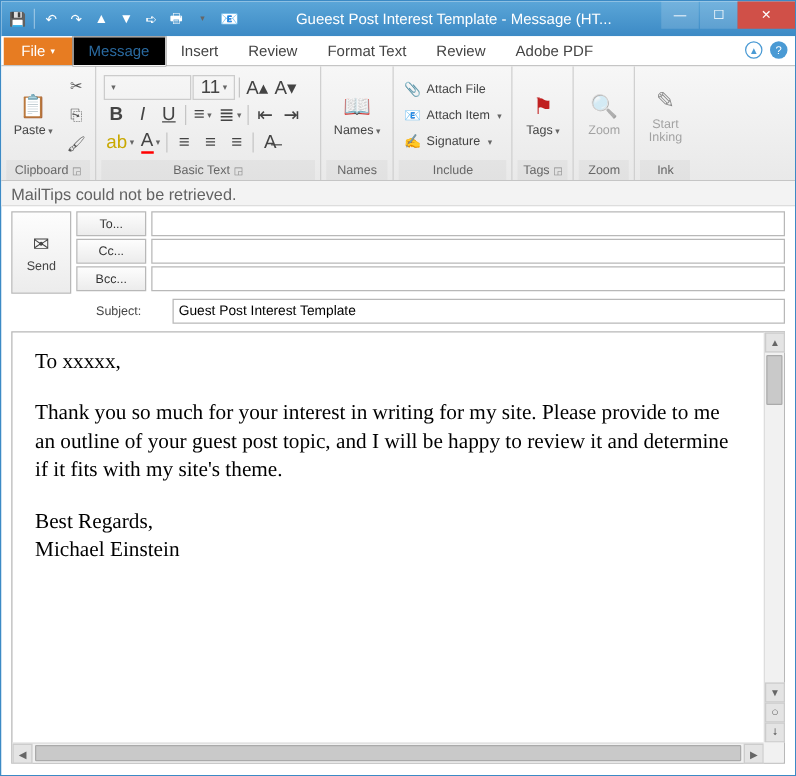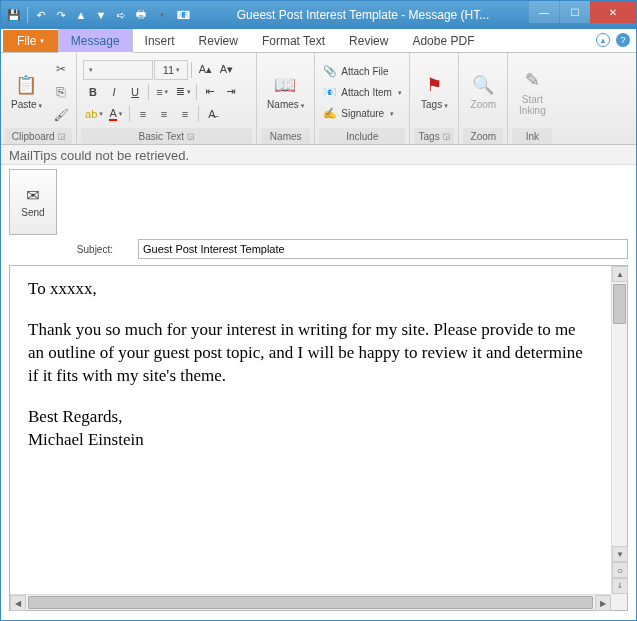--- a/index.html
+++ b/index.html
@@ -10,37 +10,37 @@
 .qat-divider { width: 1px; height: 16px; background: rgba(255,255,255,0.4); margin: 0 2px; }
 .app-icon { width: 16px; height: 16px; margin: 0 6px; display: flex; align-items: center; justify-content: center; font-size: 12px; }
 .title-text { flex: 1; text-align: center; font-size: 12px; white-space: nowrap; overflow: hidden; text-overflow: ellipsis; padding: 0 8px; }
 .win-controls { display: flex; height: 100%; }
 .win-btn { width: 30px; height: 22px; display: flex; align-items: center; justify-content: center; color: #fff; cursor: pointer; font-size: 10px; }
 .win-btn.close { background: #d05048; width: 46px; }
 .win-btn.min, .win-btn.max { background: rgba(255,255,255,0.15); margin-left: 1px; }
 .ribbon-tabs { height: 24px; background: #fff; display: flex; align-items: flex-end; border-bottom: 1px solid #c5c5c5; padding-left: 2px; position: relative; }
 .file-tab { background: #e77c22; color: #fff; padding: 4px 14px; font-size: 12px; cursor: pointer; display: flex; align-items: center; gap: 4px; }
 .tab { padding: 4px 12px; font-size: 12px; color: #444; cursor: pointer; }
-.tab.active { background: #c4b5fd; border: 1px solid #c5c5c5; border-bottom: 1px solid #f3f3f3; margin-bottom: -1px; color: #2a6aa0; }
+.tab.active { background: #000000; border: 1px solid #c5c5c5; border-bottom: 1px solid #f3f3f3; margin-bottom: -1px; color: #2a6aa0; }
 .ribbon-help { position: absolute; right: 6px; top: 4px; display: flex; gap: 6px; }
 .ribbon-help span { width: 14px; height: 14px; border-radius: 50%; background: #4a9ad4; color: #fff; font-size: 9px; display: flex; align-items: center; justify-content: center; cursor: pointer; }
 .ribbon-body { height: 92px; background: linear-gradient(#f7f7f7, #e9e9e9); border-bottom: 1px solid #c5c5c5; display: flex; }
 .rgroup { border-right: 1px solid #d0d0d0; display: flex; flex-direction: column; padding: 2px 4px 0 4px; }
 .rgroup-content { flex: 1; display: flex; align-items: center; gap: 2px; }
 .rgroup-label { height: 16px; font-size: 10px; color: #666; text-align: left; background: rgba(0,0,0,0.03); display: flex; align-items: center; justify-content: center; gap: 3px; }
 .rgroup-label .launcher { font-size: 8px; cursor: pointer; color: #888; }
 .big-btn { display: flex; flex-direction: column; align-items: center; justify-content: center; padding: 2px 6px; cursor: pointer; min-width: 40px; }
 .big-btn .ico { width: 24px; height: 24px; display: flex; align-items: center; justify-content: center; font-size: 18px; }
 .big-btn .lbl { font-size: 10px; color: #444; margin-top: 2px; line-height: 1.1; text-align: center; }
 .big-btn.disabled { opacity: 0.45; cursor: default; }
 .small-col { display: flex; flex-direction: column; gap: 1px; }
 .small-btn { width: 22px; height: 22px; display: flex; align-items: center; justify-content: center; cursor: pointer; font-size: 12px; color: #555; }
 .basic-text { display: flex; flex-direction: column; gap: 2px; padding: 2px; }
 .bt-row { display: flex; align-items: center; gap: 1px; }
-.bt-btn { min-width: 20px; height: 20px; display: flex; align-items: center; justify-content: center; cursor: pointer; font-size: 11px; color: #444; padding: 0 2px; }
+.bt-btn { min-width: 20px; height: 20px; display: flex; align-items: center; justify-content: center; cursor: pointer; font-size: 15px; color: #444; padding: 0 2px; }
 .bt-sep { width: 1px; height: 16px; background: #c5c5c5; margin: 0 2px; }
 .include-list { display: flex; flex-direction: column; gap: 1px; padding-top: 2px; }
 .include-item { display: flex; align-items: center; gap: 4px; font-size: 10px; color: #444; cursor: pointer; padding: 1px 4px; height: 20px; }
 .include-item .ico { width: 14px; font-size: 11px; }
 .mailtips { height: 20px; background: #f3f3f3; border-bottom: 1px solid #ddd; padding: 3px 8px; font-size: 13px; color: #626262; }
 .compose-area { display: flex; padding: 4px 8px 2px 8px; gap: 4px; }
 .send-box { width: 48px; height: 66px; border: 1px solid #b8b8b8; background: linear-gradient(#fdfdfd,#ececec); display: flex; flex-direction: column; align-items: center; justify-content: center; cursor: pointer; font-size: 10px; color: #444; gap: 2px; }
 .send-box .ico { font-size: 16px; }
 .addr-col { flex: 1; display: flex; flex-direction: column; gap: 2px; }
 .addr-row { display: flex; gap: 4px; }
@@ -236,20 +236,34 @@
   </div>
 </div>
 
 <div class="mailtips">MailTips could not be retrieved.</div>
 
 <div class="compose-area">
   <div class="send-box">
     <div class="ico">✉</div>
     <div>Send</div>
   </div>
+  <div class="addr-col">
+    <div class="addr-row">
+      <button class="addr-btn">To...</button>
+      <input class="addr-input" value="" style="">
+    </div>
+    <div class="addr-row">
+      <button class="addr-btn">Cc...</button>
+      <input class="addr-input" value="" style="">
+    </div>
+    <div class="addr-row">
+      <button class="addr-btn">Bcc...</button>
+      <input class="addr-input" value="" style="">
+    </div>
+  </div>
 </div>
 <div class="subject-row">
   <div class="subject-label">Subject:</div>
   <input class="subject-input" value="Guest Post Interest Template" style="">
 </div>
 
 <div class="body-wrap">
   <div class="body-text">
     <p>To xxxxx,</p>
     <p>Thank you so much for your interest in writing for my site. Please provide to me an outline of your guest post topic, and I will be happy to review it and determine if it fits with my site's theme.</p>

